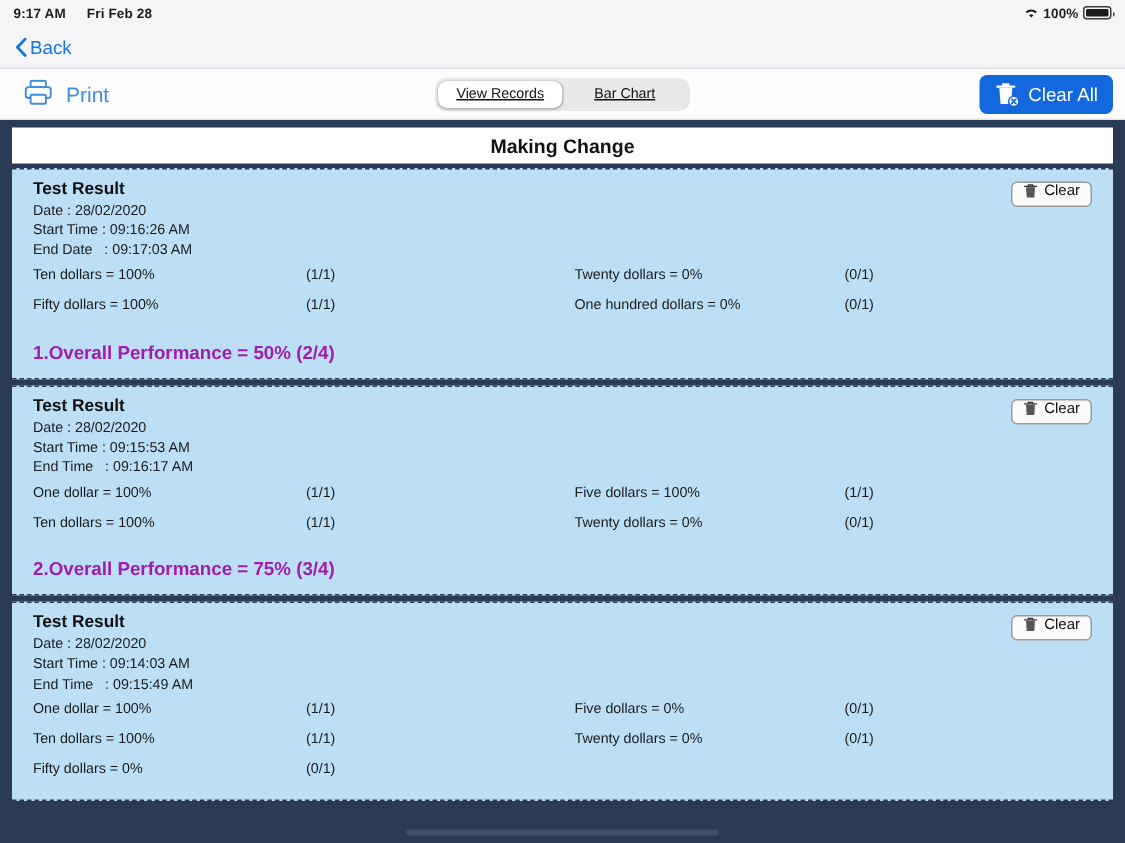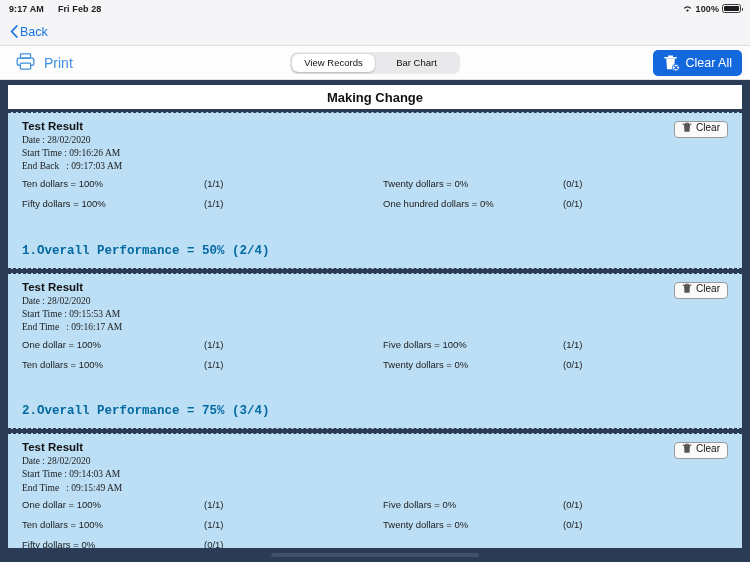--- a/index.html
+++ b/index.html
@@ -72,21 +72,21 @@
     color: #3e8ee0; font-size: 14px; cursor: pointer;
     padding-left: 8px;
   }
   .seg {
     position: absolute; left: 50%; transform: translateX(-50%);
     background: #e9e9eb; border-radius: 7px;
     display: flex; padding: 2px; height: 22px; width: 170px;
   }
   .seg-opt {
     flex: 1; display: flex; align-items: center; justify-content: center;
-    font-size: 9.5px; color: #111; border-radius: 6px; cursor: pointer;
+    font-size: 9.5px; color: #111; border-radius: 6px; cursor: pointer; text-decoration: underline;
   }
   .seg-opt.active { background: #fff; box-shadow: 0 0 1px rgba(0,0,0,.35), 0 1px 2px rgba(0,0,0,.18); }
   .clearall-btn {
     margin-left: auto;
     background: #1368de; color: #fff;
     border-radius: 5px;
     height: 26px; padding: 0 10px;
     display: flex; align-items: center; gap: 5px;
     font-size: 12.5px; cursor: pointer;
   }
@@ -104,35 +104,35 @@
   }
   .card {
     background: #bcdff5;
     border-bottom: 1.5px dashed #2b3a55;
     border-top: 1.5px dashed #2b3a55;
     padding: 7px 14px 10px 14px;
     position: relative;
     margin-bottom: 4px;
   }
   .card-head { font-size: 11.5px; font-weight: bold; color: #111; margin-bottom: 2px; }
-  .meta { font-size: 9.5px; color: #1b1b1b; line-height: 13.2px; white-space: pre; font-family: Liberation Serif, serif; }
+  .meta { font-size: 9.5px; color: #1b1b1b; line-height: 13.2px; white-space: pre; }
   .clear-btn {
     position: absolute; top: 8px; right: 14px;
     background: #fafafa; border: 1px solid #9a9a9a; border-radius: 4px;
     height: 17px; padding: 0 7px;
     display: flex; align-items: flex-start; gap: 4px;
     font-size: 10px; color: #111; cursor: pointer;
   }
   .rows { margin-top: 0; }
   .row { display: flex; font-size: 9.5px; color: #1b1b1b; height: 20px; align-items: center; }
   .c-lbl  { width: 182px; }
   .c-cnt  { width: 179px; }
   .c-lbl2 { width: 180px; }
   .c-cnt2 { width: 100px; }
-  .perf { margin-top: 30px; font-size: 12.5px; font-weight: bold; color: #0369a1; font-family: Liberation Mono, monospace; }
+  .perf { margin-top: 14px; font-size: 12.5px; font-weight: bold; color: #a21caf; }
 
   .home-bar-wrap {
     position: absolute; bottom: 0; left: 0; right: 0; height: 14px;
     background: #2b3a55; display: flex; align-items: center; justify-content: center;
   }
   .home-bar { width: 208px; height: 4px; background: #44506a; border-radius: 3px; }
   .trash-ico { display:inline-block; width: 10px; height: 11px; }
   .trash-ico-lg { display:inline-block; width: 17px; height: 18px; }
 </style>
 </head>
@@ -201,21 +201,21 @@
   <div class="page-title-bar">
     <span>Making Change</span>
   </div>
 
   <div class="scroll-area">
     <div id="records-container">
         <div class="card">
           <div class="card-head">Test Result</div>
           <div class="meta">Date : 28/02/2020</div>
           <div class="meta">Start Time : 09:16:26 AM</div>
-          <div class="meta">End Back   : 09:17:03 AM</div>
+          <div class="meta">End Date   : 09:17:03 AM</div>
           <div class="clear-btn">
             <span class="trash-ico"><svg viewBox="0 0 12 13" width="10" height="11">
                 <path d="M1.2 2.6h9.6M4.3 2.6V1.4h3.4v1.2" stroke="#333" stroke-width="1.1" fill="none" stroke-linecap="round"></path>
                 <path d="M2.4 3.3h7.2l-.6 8.2H3z" fill="#555"></path>
               </svg></span>
             <span>Clear</span>
           </div>
           <div class="rows">
             <div class="row">
               <span class="c-lbl">Ten dollars = 100%</span>

